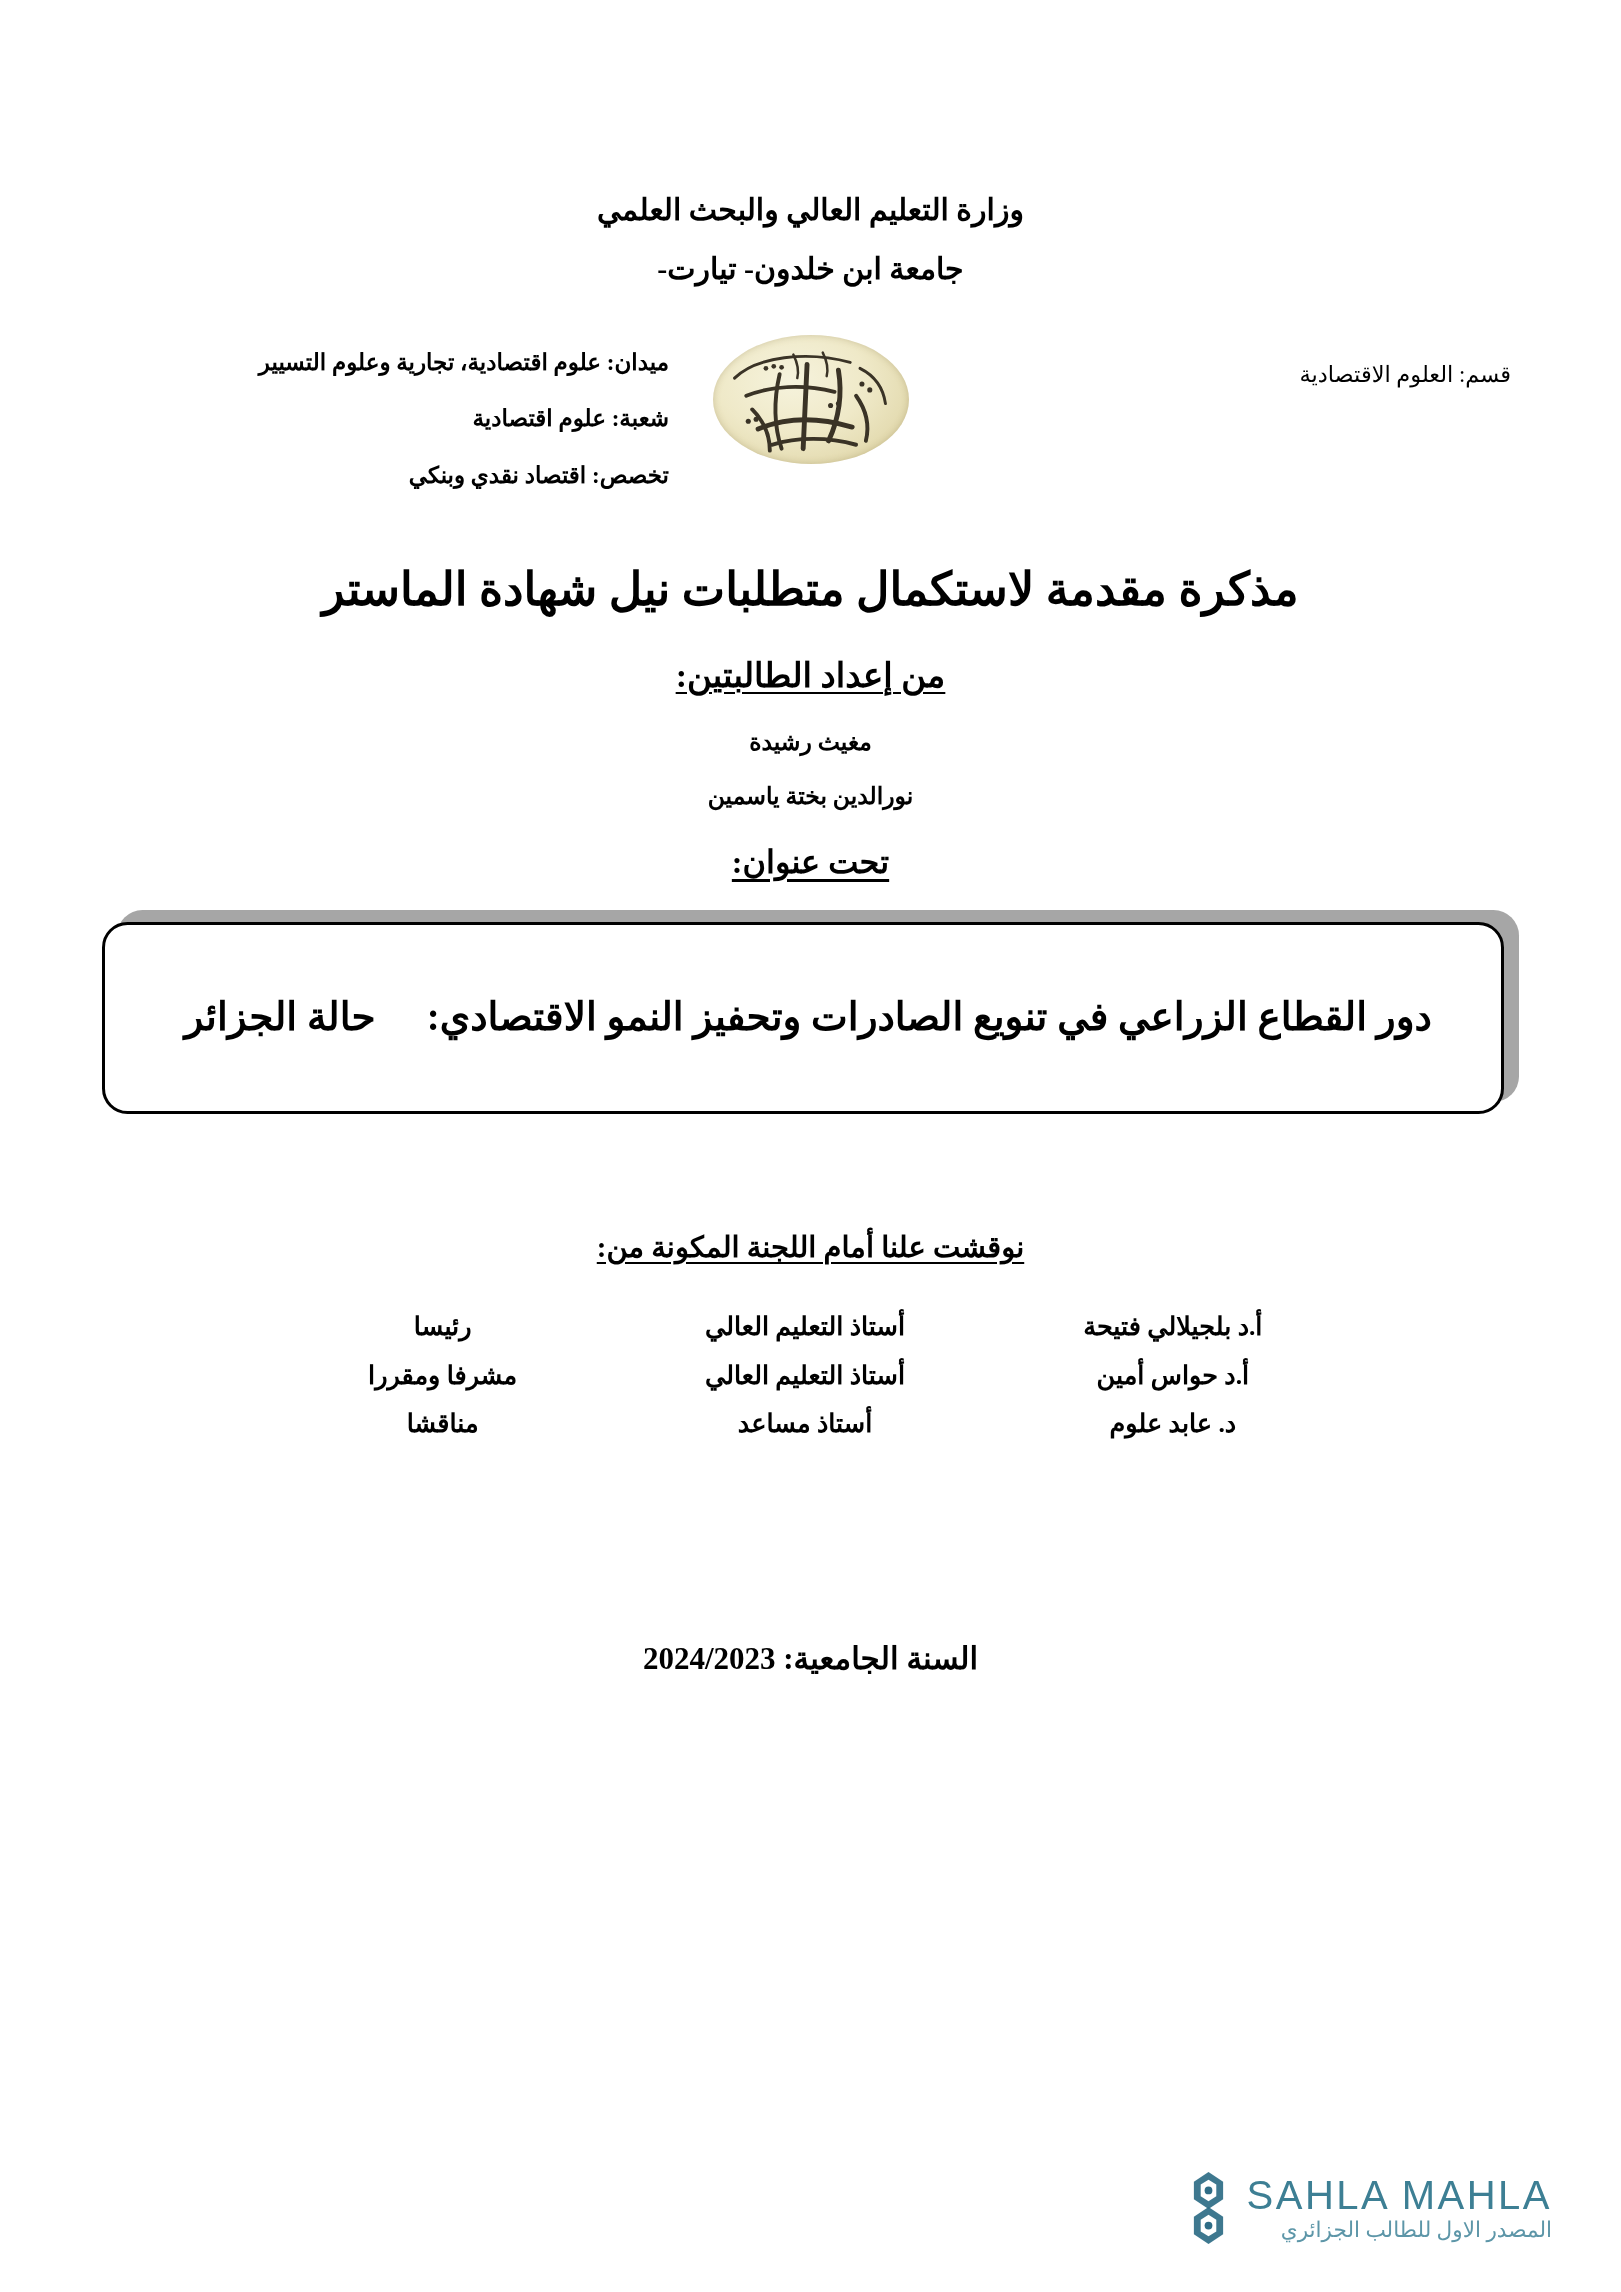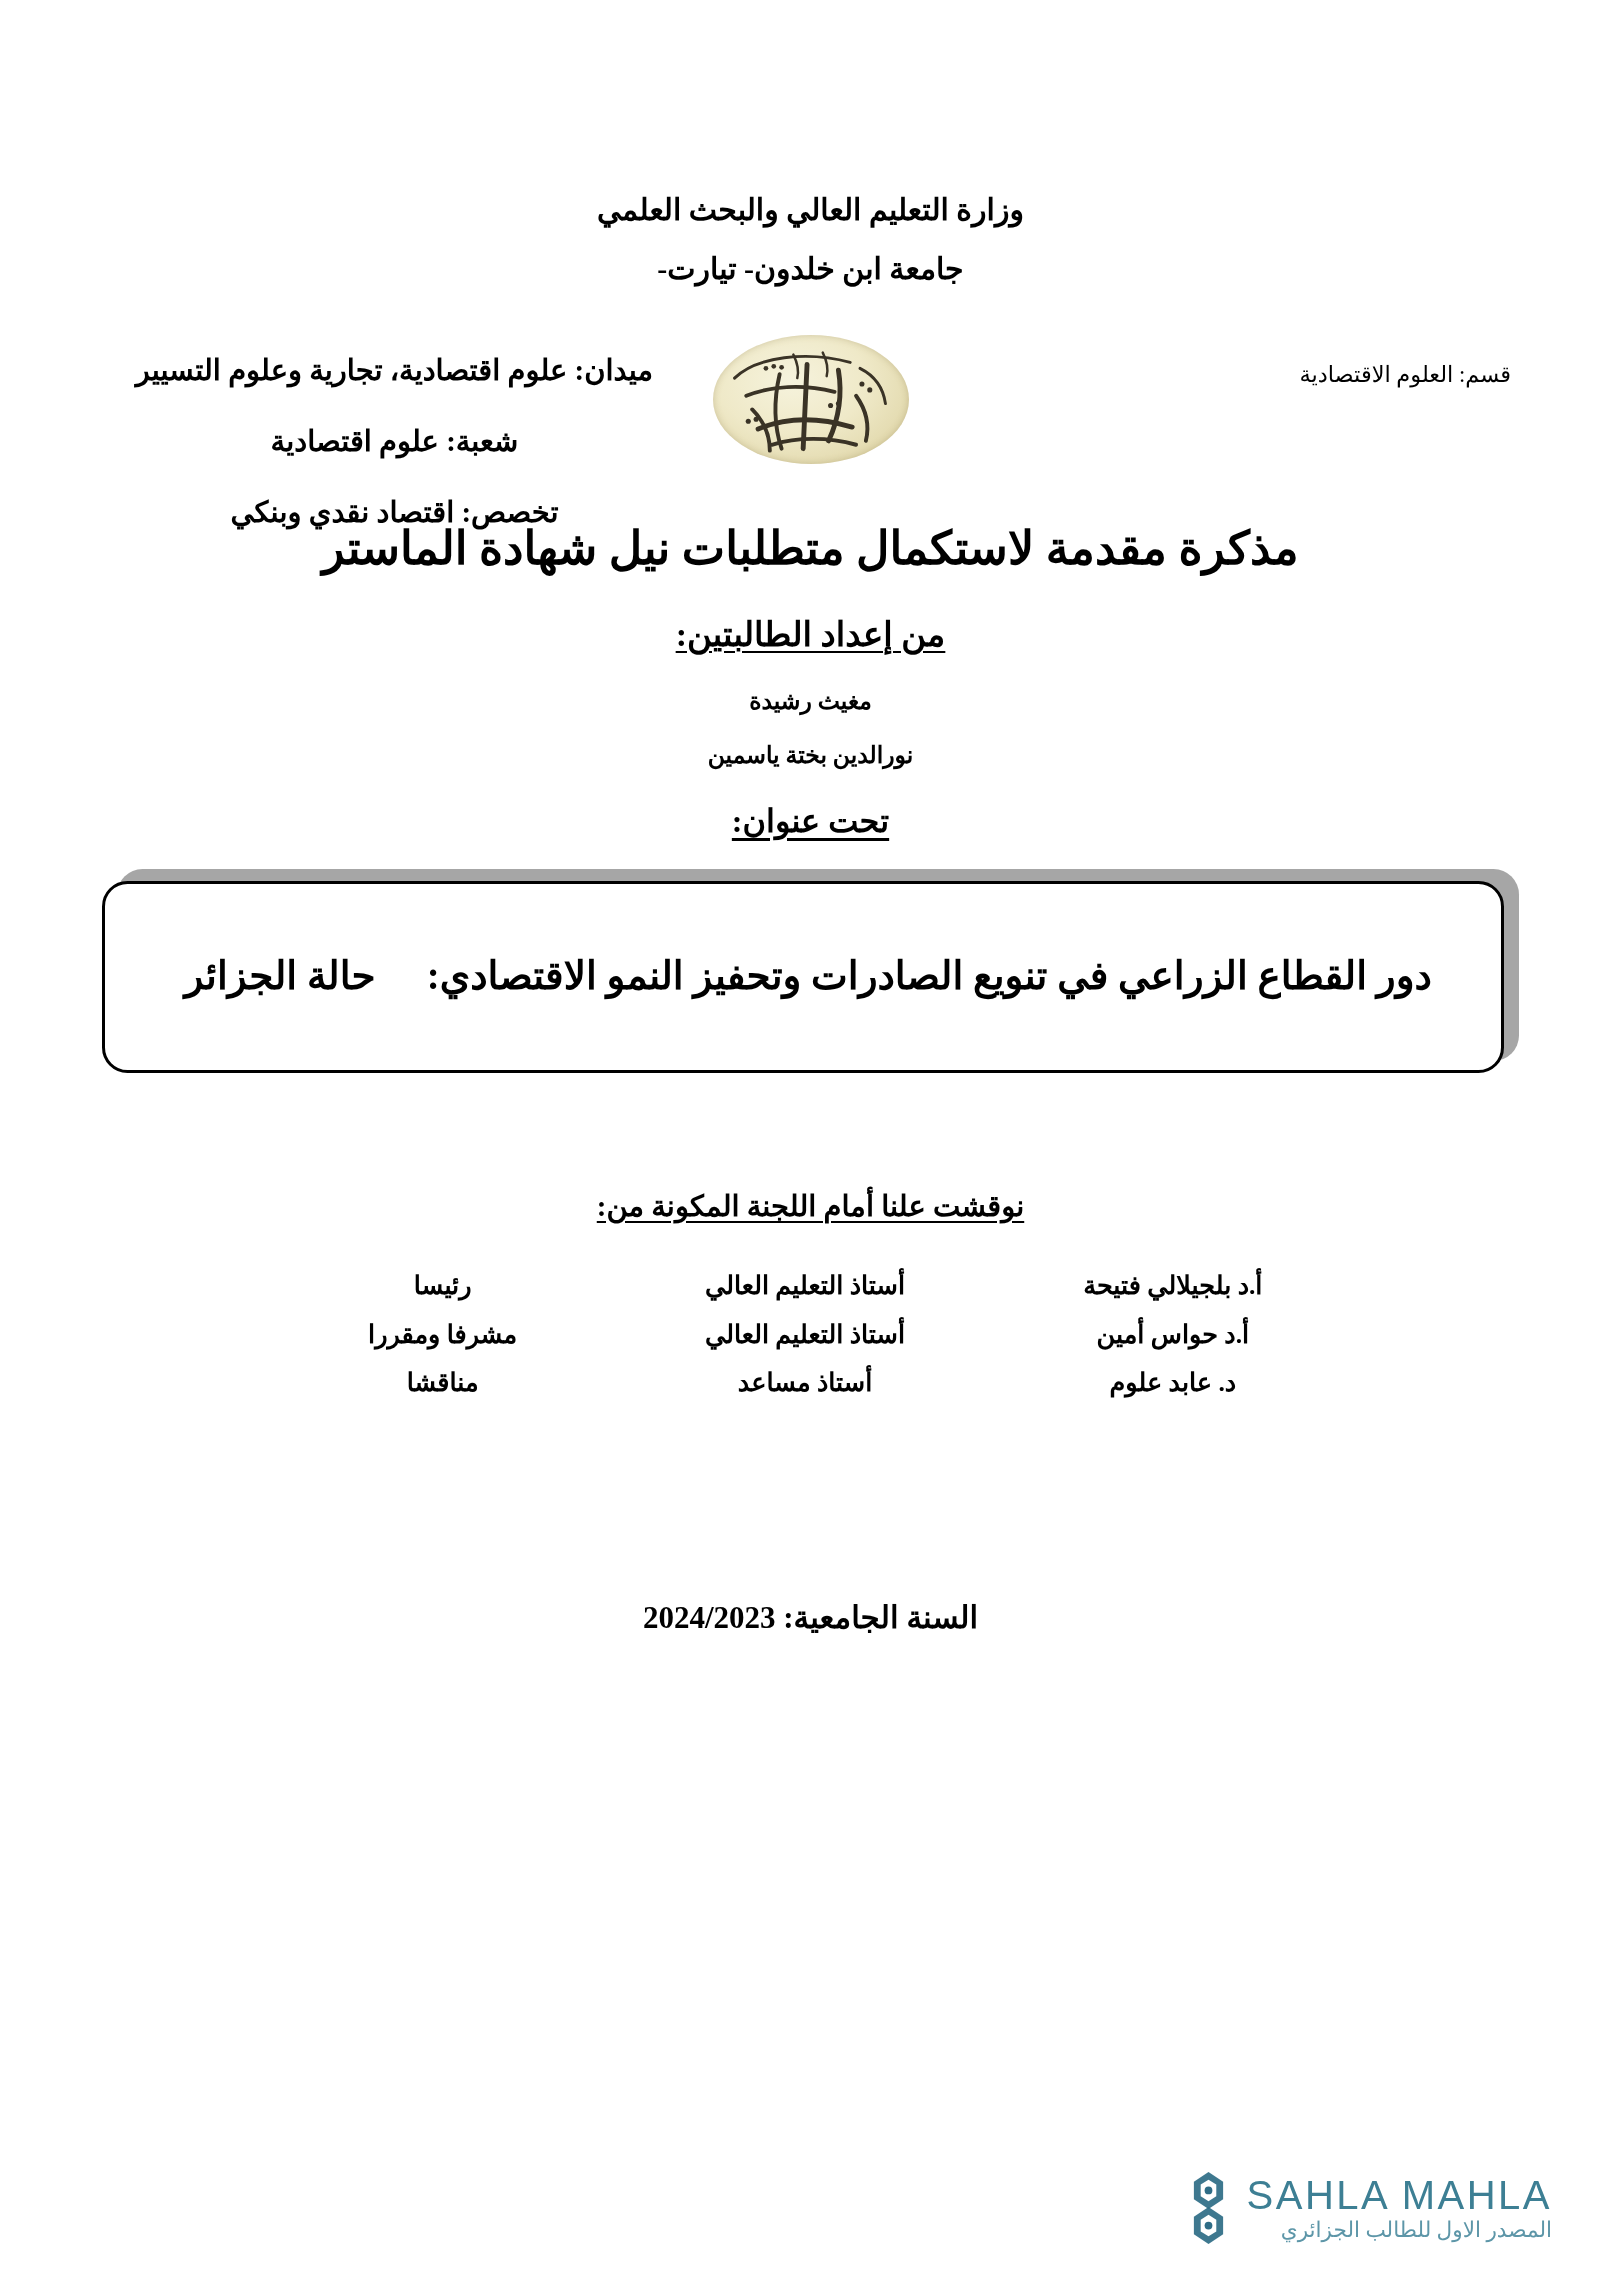--- a/index.html
+++ b/index.html
@@ -54,22 +54,22 @@
     text-align: left;
     width: 549px;
   }
   .info-line {
     font-size: 22.5px;
     line-height: 2.45;
     white-space: nowrap;
   }
   .info-left .info-line {
     font-weight: bold;
-    font-size: 29px;
-    text-align: center;
+    font-size: 23px;
+    text-align: right;
   }
 
   
   .seal-wrap {
     position: absolute;
     left: 50%;
     transform: translateX(-50%);
     top: 0px;
     width: 196px;
     height: 129px;
@@ -83,20 +83,21 @@
     overflow: hidden;
     box-shadow: inset 0 0 7.8px rgba(120,100,50,0.28);
   }
   .seal svg { position: absolute; inset: 0; }
 
   
   .declaration {
     text-align: center;
     font-weight: bold;
     font-size: 46px;
+    margin-top: 41px;
     letter-spacing: 0px;
   }
 
   
   .sub-head {
     text-align: center;
     font-weight: bold;
     font-size: 34px;
     margin-top: 39px;
   }

